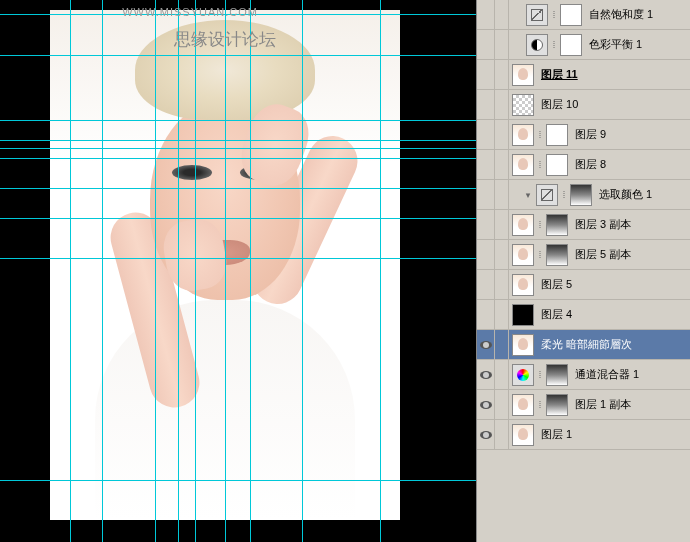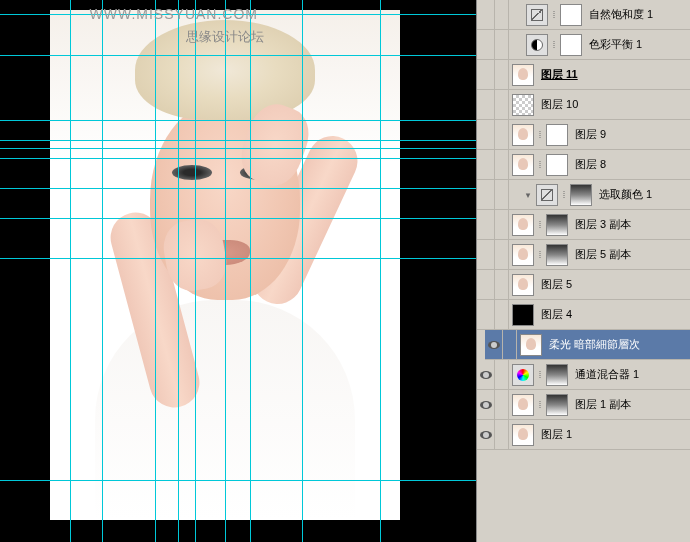--- a/index.html
+++ b/index.html
@@ -12,25 +12,25 @@
 .eye-l { position: absolute; left: 122px; top: 155px; width: 40px; height: 15px; background: radial-gradient(ellipse, #2a2a2a 30%, #888 100%); border-radius: 50%; }
 .eye-r { position: absolute; left: 190px; top: 155px; width: 40px; height: 15px; background: radial-gradient(ellipse, #2a2a2a 30%, #888 100%); border-radius: 50%; }
 .lips { position: absolute; left: 50%; top: 230px; transform: translateX(-50%); width: 50px; height: 25px; background: radial-gradient(ellipse, #d89888 0%, #c88878 100%); border-radius: 40% 40% 50% 50%; }
 .body { position: absolute; left: 50%; bottom: 0; transform: translateX(-50%); width: 260px; height: 220px; background: linear-gradient(180deg, #f8f6f4 0%, #fff 100%); border-radius: 120px 120px 0 0; }
 .arm-l { position: absolute; left: 80px; top: 200px; width: 50px; height: 200px; background: linear-gradient(90deg, #f0c8b8 0%, #f8d8c8 50%, #f0c8b8 100%); border-radius: 25px; transform: rotate(-15deg); }
 .arm-r { position: absolute; right: 70px; top: 120px; width: 50px; height: 180px; background: linear-gradient(90deg, #f0c8b8 0%, #f8d8c8 50%, #f0c8b8 100%); border-radius: 25px; transform: rotate(25deg); }
 .hand-l { position: absolute; left: 115px; top: 210px; width: 60px; height: 70px; background: radial-gradient(ellipse, #f8d8c8 0%, #f0c8b8 100%); border-radius: 40%; transform: rotate(-10deg); }
 .hand-r { position: absolute; right: 95px; top: 95px; width: 60px; height: 80px; background: radial-gradient(ellipse, #f8d8c8 0%, #f0c8b8 100%); border-radius: 40%; transform: rotate(20deg); }
 .guide-h { position: absolute; left: 0; width: 100%; height: 1px; background: #00c8d8; pointer-events: none; }
 .guide-v { position: absolute; top: 0; height: 100%; width: 1px; background: #00c8d8; pointer-events: none; }
-.watermark { position: absolute; top: 6px; right: 218px; color: #999; font-size: 14px; font-family: Arial; letter-spacing: 1px; z-index: 10; }
-.watermark-cn { position: absolute; top: 18px; left: 50%; transform: translateX(-50%); color: #888; font-size: 13px; z-index: 10; }
+.watermark { position: absolute; top: 6px; right: 218px; color: #999; font-size: 11px; font-family: Arial; letter-spacing: 1px; z-index: 10; }
+.watermark-cn { position: absolute; top: 18px; left: 50%; transform: translateX(-50%); color: #888; font-size: 17px; z-index: 10; }
 .layers-panel { width: 214px; height: 542px; background: #d4d0c8; border-left: 1px solid #888; overflow-y: auto; font-size: 11px; overflow-x: hidden; }
 .layer-row { display: flex; align-items: center; height: 30px; border-bottom: 1px solid #b8b4ac; position: relative; }
-.layer-row.selected { background: #5b7aa8; color: #fff; margin-left: 8px; }
+.layer-row.selected { background: #5b7aa8; color: #fff; }
 .vis-col { width: 18px; height: 100%; display: flex; align-items: center; justify-content: center; border-right: 1px solid #b8b4ac; flex-shrink: 0; }
 .eye-icon { width: 12px; height: 8px; background: #555; border-radius: 50%; position: relative; }
 .eye-icon::after { content: ''; position: absolute; left: 3px; top: 1px; width: 6px; height: 6px; background: #ccc; border-radius: 50%; }
 .link-col { width: 14px; height: 100%; border-right: 1px solid #b8b4ac; flex-shrink: 0; }
 .indent { width: 14px; flex-shrink: 0; }
 .thumbs { display: flex; align-items: center; gap: 2px; padding: 0 3px; flex-shrink: 0; }
 .thumb { width: 22px; height: 22px; border: 1px solid #888; background: #fff; flex-shrink: 0; }
 .thumb.portrait-t { background: linear-gradient(180deg, #f8e8d8 0%, #fff 60%); position: relative; }
 .thumb.portrait-t::after { content: ''; position: absolute; left: 5px; top: 3px; width: 10px; height: 12px; background: #e8c8b8; border-radius: 50% 50% 40% 40%; }
 .thumb.white-t { background: #fff; }

